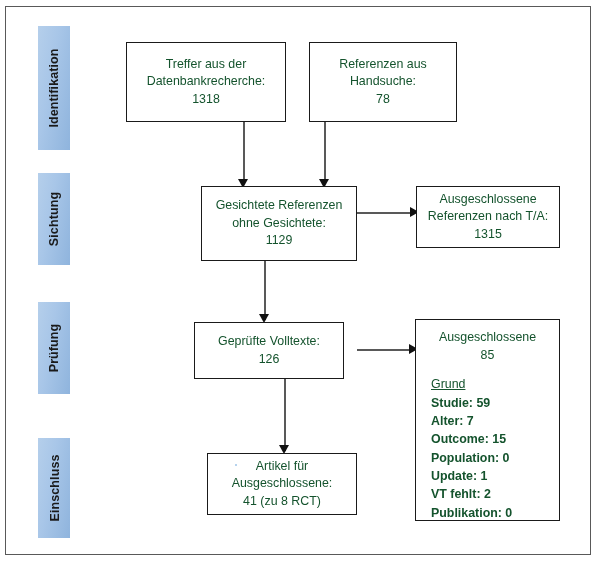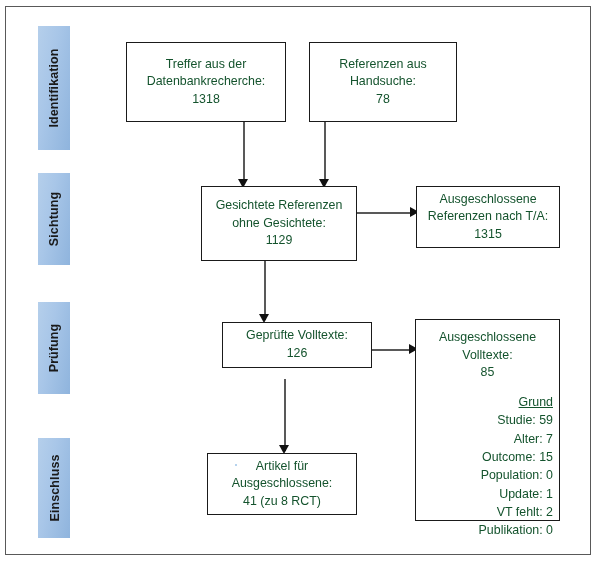--- a/index.html
+++ b/index.html
@@ -68,32 +68,32 @@
     justify-content: flex-start;
     padding-top: 9px;
   }
   #box-excluded-fulltext .head {
     width: 100%;
     text-align: center;
   }
   .reason-list {
     margin-top: 11px;
     width: 100%;
-    text-align: right;
+    text-align: left;
     padding-left: 9px;
     box-sizing: border-box;
     font-size: 12.4px;
     line-height: 1.48;
   }
   .reason-title {
     text-decoration: underline;
     display: block;
     white-space: nowrap;
   }
-  .reason-item { display: block; white-space: nowrap; }
+  .reason-item { display: block; white-space: nowrap; font-weight: bold; }
   .vline {
     position: absolute;
     width: 1.6px;
     background: #595959;
   }
   .hline {
     position: absolute;
     height: 1.6px;
     background: #595959;
   }
@@ -177,29 +177,28 @@
     <span class="ln">ohne Gesichtete:</span>
     <span class="ln">1129</span>
   </div>
 
   <div class="pbox" id="box-excluded-ta" style="left:416px; top:186px; width:144px; height:62px;">
     <span class="ln">Ausgeschlossene</span>
     <span class="ln">Referenzen nach T/A:</span>
     <span class="ln">1315</span>
   </div>
 
-  <div class="pbox" id="box-fulltext-assessed" style="left:222px; top:322px; width:150px; height:46px;">
+  <div class="pbox" id="box-fulltext-assessed" style="left:194px; top:322px; width:150px; height:57px;">
     <span class="ln">Geprüfte Volltexte:</span>
     <span class="ln">126</span>
   </div>
 
   <div class="pbox" id="box-excluded-fulltext" style="left:415px; top:319px; width:145px; height:202px;">
     <div class="head">
       <span class="ln">Ausgeschlossene</span>
-      <span class="ln">Volltexte:</span>
       <span class="ln">85</span>
     </div>
     <div class="reason-list">
       <span class="reason-title">Grund</span>
       <span class="reason-item">Studie: 59</span>
       <span class="reason-item">Alter: 7</span>
       <span class="reason-item">Outcome: 15</span>
       <span class="reason-item">Population: 0</span>
       <span class="reason-item">Update: 1</span>
       <span class="reason-item">VT fehlt: 2</span>

